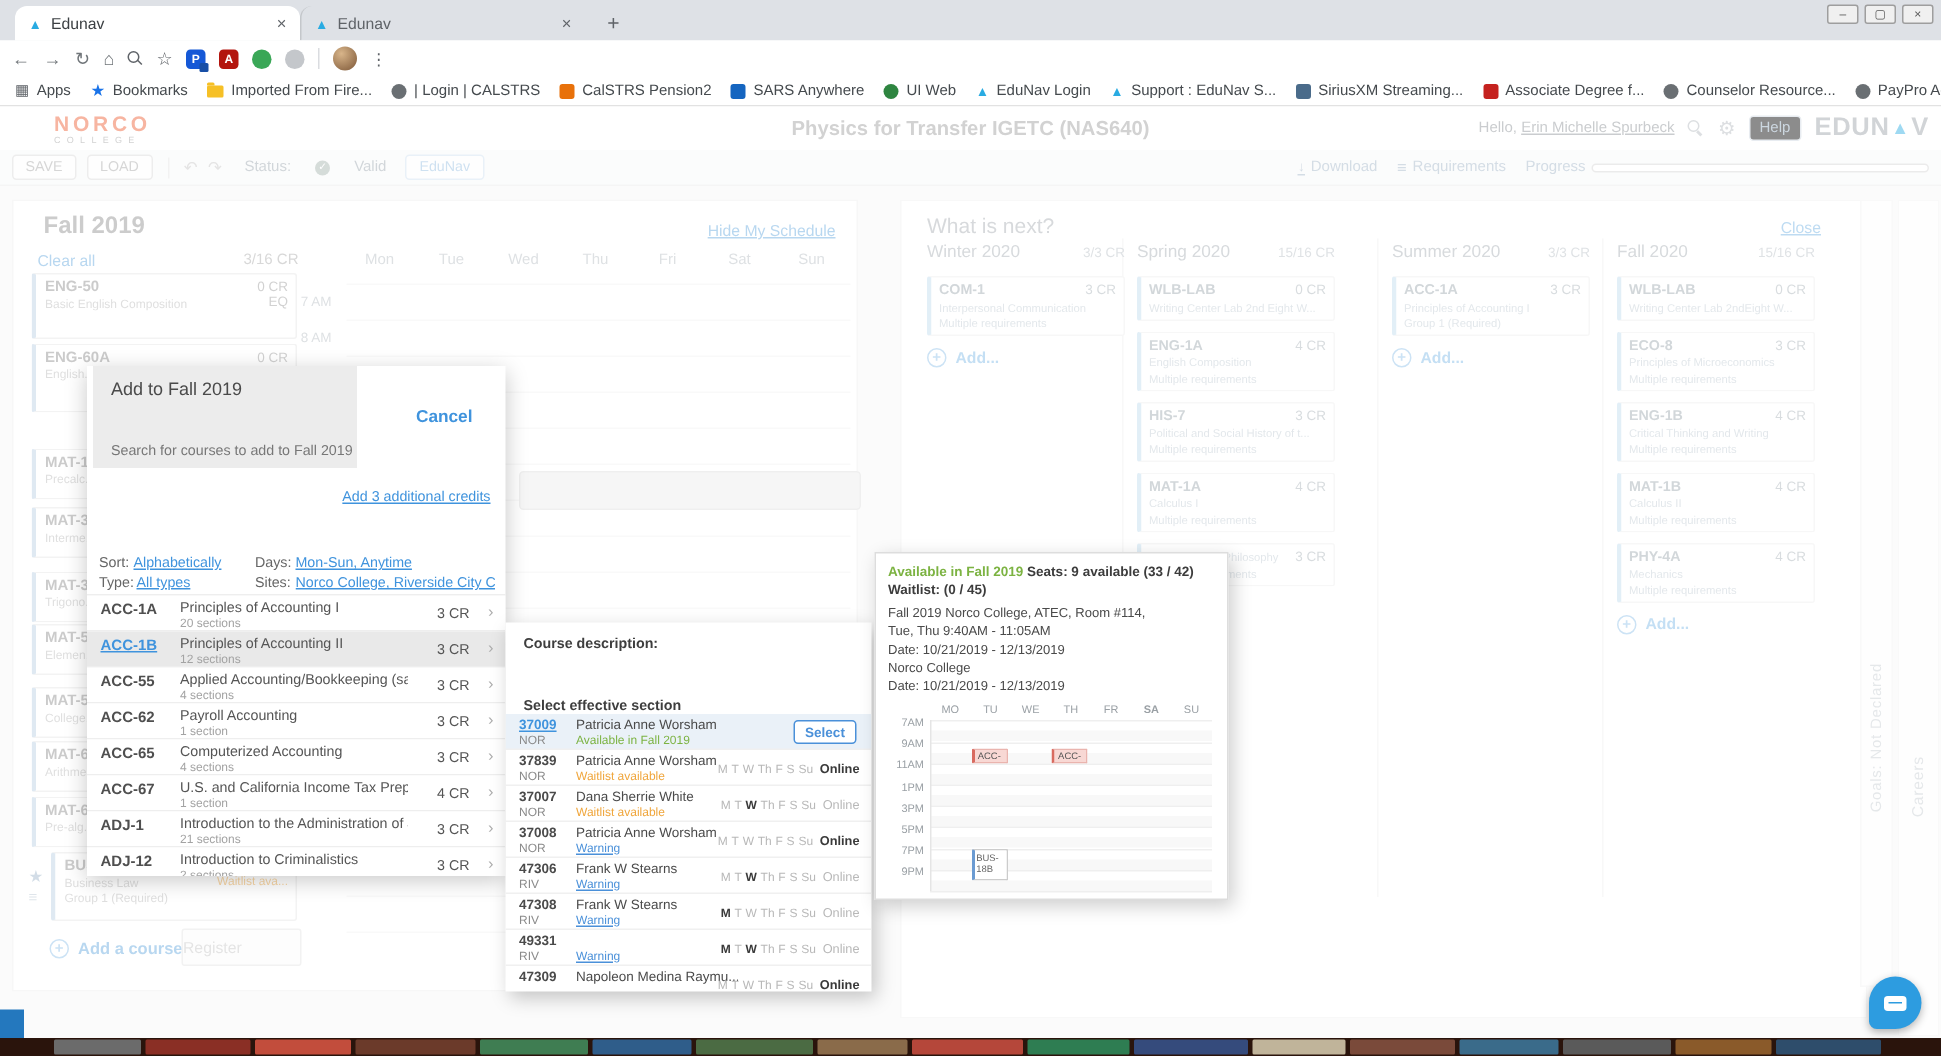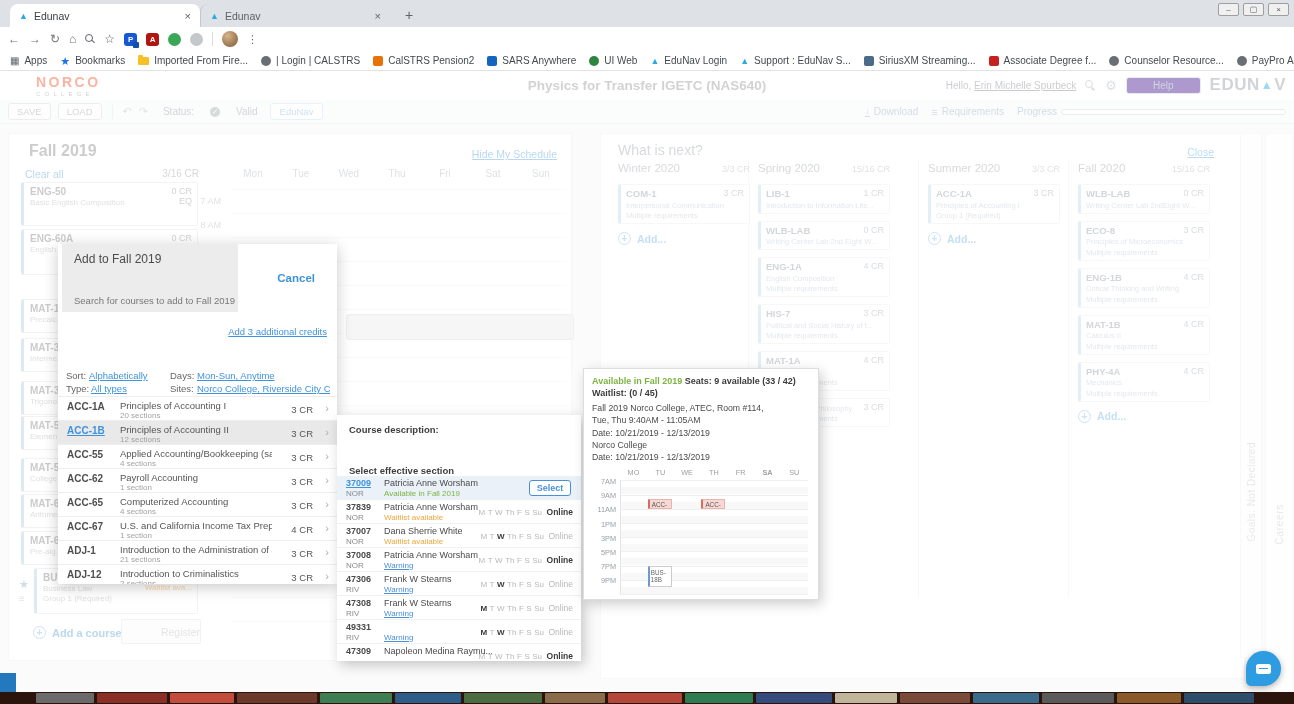--- a/index.html
+++ b/index.html
@@ -53,21 +53,21 @@
   .logo-n{font-size:14px;font-weight:bold;color:#ee5b30;letter-spacing:2.5px}
   .logo-c{font-size:6px;color:#9a9a9a;letter-spacing:4.2px;margin-top:2px}
   .app-title{position:absolute;left:300px;right:300px;top:7px;text-align:center;font-size:13.5px;font-weight:bold;color:#9b9b9b}
   .hdr-right{position:absolute;right:8px;top:4px;display:flex;align-items:center;gap:9px}
   .greet{font-size:10px;color:#8a8f94}
   .greet .uname{text-decoration:underline}
   .hdr-ic{color:#b3b9be;font-size:13px}
   .mag2{position:relative;width:11px;height:11px}
   .mag2::before{content:'';position:absolute;width:6px;height:6px;border:1.5px solid #b3b9be;border-radius:50%}
   .mag2::after{content:'';position:absolute;width:4px;height:1.5px;background:#b3b9be;transform:rotate(45deg);left:6px;top:8px}
-  .help-btn{border:1px solid #ccd6df;border-radius:3px;padding:2px 26px;font-size:10px;color:#8fa6ba;background:#4c1d95}
+  .help-btn{border:1px solid #ccd6df;border-radius:3px;padding:2px 6px;font-size:10px;color:#8fa6ba;background:#000000}
   .brand{font-size:17px;font-weight:bold;color:#9aa0a6;letter-spacing:.5px;display:flex;align-items:center}
   .brand .tri{color:#29abe2;font-size:12px;margin:0 1px}
 
   #app-toolbar{position:absolute;top:29px;left:0;right:0;height:24px;background:#f7f8f8;border-bottom:1px solid #e9e9e9;display:flex;align-items:center;gap:7px;padding:0 8px;font-size:10px;color:#9aa5ad}
   .tb-btn{border:1px solid #d8d8d8;border-radius:3px;background:#fcfcfc;padding:2px 8px;font-size:9.5px;color:#a5a5a5}
   .tb-sep{width:1px;height:14px;background:#e3e3e3;margin:0 3px}
   .uarrow{font-size:11px;color:#c3c3c3}
   .status-wrap{display:flex;align-items:center;gap:16px;margin-left:8px}
   .check{width:10px;height:10px;border-radius:50%;background:#a3b1ac;color:#fff;font-size:7px;line-height:10px;text-align:center}
   .edunav-btn{border:1px solid #cfe0ef;color:#93bce0;border-radius:3px;padding:2px 9px;font-size:9.5px;background:#fdfdfd;margin-left:5px}
@@ -89,21 +89,21 @@
   .fp-card{position:absolute;left:12px;width:177px;background:#fff;border:1px solid #e4e4e4;border-left:3px solid #b9cfe3;border-radius:2px;padding:3px 6px;overflow:hidden}
   .fp-card .code{font-size:10px;font-weight:bold;color:#8d8d8d}
   .fp-card .nm{font-size:8px;color:#b8b8b8;margin-top:1px;white-space:nowrap;overflow:hidden}
   .fp-card .cr{position:absolute;right:5px;top:3px;font-size:9px;color:#9a9a9a;text-align:right}
   .fp-card .wl{position:absolute;right:5px;top:14px;font-size:8px;color:#f0a63c}
   .fp-ph{position:absolute;left:337px;top:180px;width:228px;height:26px;background:#ececec;border:1px solid #dcdcdc;border-radius:3px}
   .fp-star{position:absolute;left:10px;top:444px;color:#9db4c9;font-size:11px}
   .fp-lic{position:absolute;left:10px;top:459px;color:#b9c6d2;font-size:10px}
   .fp-add{position:absolute;left:24px;top:492px;display:flex;gap:6px;align-items:center;color:#63a7dd;font-weight:bold;font-size:11px}
   .plus-circ{width:13px;height:13px;border:1px solid #8fc0e8;border-radius:50%;color:#8fc0e8;font-size:10px;line-height:11px;text-align:center;flex:0 0 auto}
-  .fp-reg{position:absolute;left:112px;top:485px;width:80px;height:25px;border:1px solid #e2e2e2;background:#fbfbfb;color:#c4c4c4;font-size:10.5px;text-align:right;line-height:24px;border-radius:2px}
+  .fp-reg{position:absolute;left:112px;top:485px;width:80px;height:25px;border:1px solid #e2e2e2;background:#fbfbfb;color:#c4c4c4;font-size:10.5px;text-align:left;line-height:24px;border-radius:2px}
 
   
   #next-panel{position:absolute;left:600px;top:62px;width:645px;height:546px;background:#fff;border:1px solid #efefef}
   .np-title{position:absolute;left:17px;top:8px;font-size:14px;color:#a6acb1}
   .np-close{position:absolute;right:30px;top:12px;font-size:10.5px;color:#6fb0e2;text-decoration:underline}
   .np-div{position:absolute;top:25px;bottom:80px;width:1px;background:#f0f0f0}
   .np-col{position:absolute;top:28px;width:132px}
   .np-head{display:flex;justify-content:space-between;align-items:baseline;margin-bottom: 10px}
   .np-name{font-size:11.5px;color:#a6adb3}
   .np-crd{font-size:9px;color:#b8bfc5}
@@ -459,25 +459,20 @@
             </div>
             <div class="np-add">
               <span class="plus-circ">+</span>
               <span>Add...</span>
             </div>
           </div>
           <div class="np-col" style="left: 157px;">
             <div class="np-head">
               <span class="np-name">Spring 2020</span>
               <span class="np-crd">15/16 CR</span>
-            </div>
-            <div class="np-card">
-              <div class="code">LIB-1</div>
-              <div class="cr">1 CR</div>
-              <div class="ln">Introduction to Information Lite...</div>
             </div>
             <div class="np-card">
               <div class="code">WLB-LAB</div>
               <div class="cr">0 CR</div>
               <div class="ln">Writing Center Lab 2nd Eight W...</div>
             </div>
             <div class="np-card">
               <div class="code">ENG-1A</div>
               <div class="cr">4 CR</div>
               <div class="ln">English Composition</div>

